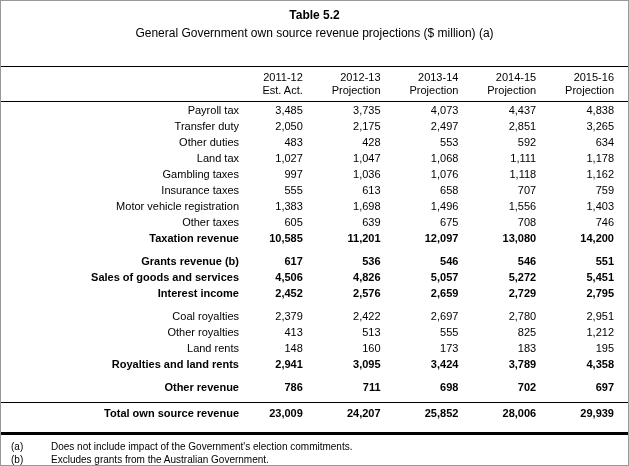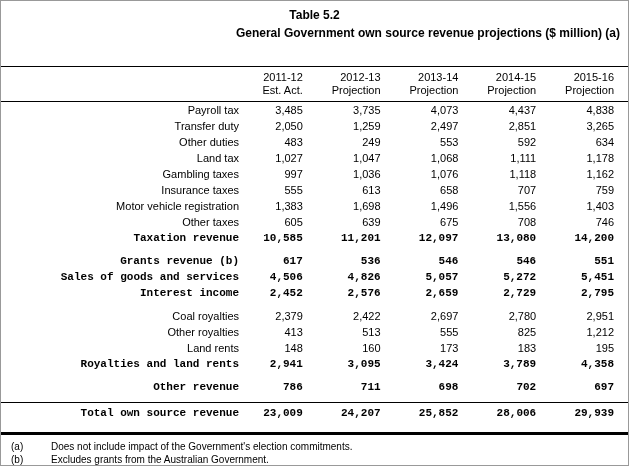--- a/index.html
+++ b/index.html
@@ -6,30 +6,30 @@
   .page {
     width: 629px;
     height: 466px;
     box-sizing: border-box;
     border: 1px solid #999;
     background: #fff;
     color: #000;
     font-family: "Liberation Sans", sans-serif;
     overflow: hidden;
   }
-  .title-block { padding: 7px 8px 7px; }
+  .title-block { padding: 7px 1px 7px; }
   .title {
     text-align: center;
     font-weight: bold;
     font-size: 12px;
     line-height: 15px;
   }
   .subtitle {
-    text-align: right;
-    font-weight: bold;
+    text-align: center;
+    font-weight: normal;
     font-size: 12px;
     line-height: 15px;
     padding-top: 3px;
   }
   table.rev {
     width: 100%;
     border-collapse: collapse;
     table-layout: fixed;
     font-size: 11px;
     margin-top: 18px;
@@ -52,21 +52,21 @@
     padding: 1.5px 14px 1.5px 0;
     line-height: 13px;
     font-size: 11px;
   }
   tbody td.label {
     text-align: right;
     padding-left: 10px;
     padding-right: 0;
     overflow: hidden;
   }
-  tr.bold td { font-weight: bold; font-family: Liberation Mono, monospace; }
+  tr.bold td { font-weight: bold; }
   tr.spacer td { height: 7px; padding: 0; line-height: 7px; }
   tr.total td {
     border-top: 1px solid #000;
     border-bottom: 3px solid #000;
     padding-top: 4px;
     padding-bottom: 12px;
   }
   .footnotes { padding: 5px 10px 0; font-size: 10px; line-height: 13px; }
   .footnote { display: flex; }
   .footnote .marker { width: 40px; flex: 0 0 40px; }
@@ -125,29 +125,29 @@
           <td class="label">Payroll tax</td>
           <td class="num">3,485</td>
           <td class="num">3,735</td>
           <td class="num">4,073</td>
           <td class="num">4,437</td>
           <td class="num">4,838</td>
         </tr>
         <tr>
           <td class="label">Transfer duty</td>
           <td class="num">2,050</td>
-          <td class="num">1,259</td>
+          <td class="num">2,175</td>
           <td class="num">2,497</td>
           <td class="num">2,851</td>
           <td class="num">3,265</td>
         </tr>
         <tr>
           <td class="label">Other duties</td>
           <td class="num">483</td>
-          <td class="num">249</td>
+          <td class="num">428</td>
           <td class="num">553</td>
           <td class="num">592</td>
           <td class="num">634</td>
         </tr>
         <tr>
           <td class="label">Land tax</td>
           <td class="num">1,027</td>
           <td class="num">1,047</td>
           <td class="num">1,068</td>
           <td class="num">1,111</td>

